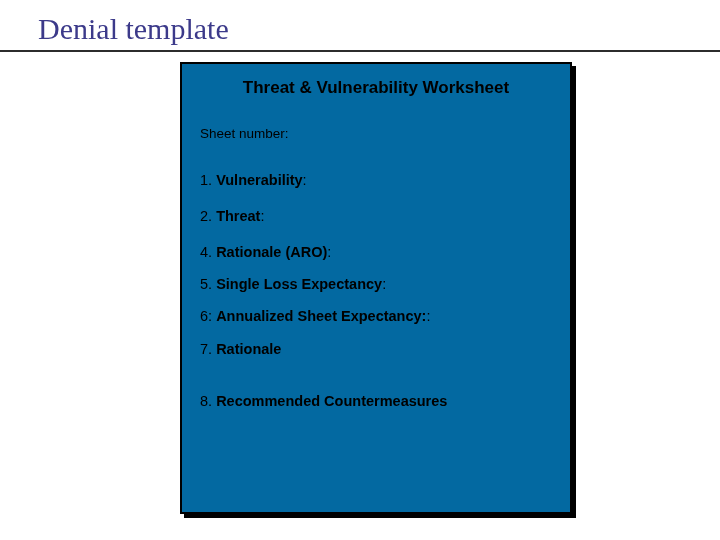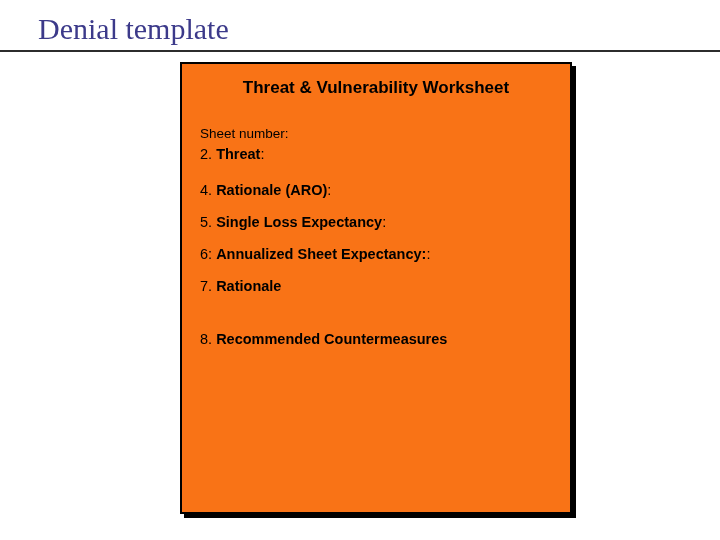--- a/index.html
+++ b/index.html
@@ -35,56 +35,60 @@
     width: 392px;
     height: 452px;
     background: #000000;
   }
   .worksheet {
     position: absolute;
     top: 62px;
     left: 180px;
     width: 392px;
     height: 452px;
-    background: #f97316;
+    background: #0369a1;
     border: 2px solid #000000;
     padding: 14px 18px 10px 18px;
   }
   .worksheet-title {
     text-align: center;
     font-weight: 700;
     font-size: 17px;
     color: #000;
     margin-bottom: 28px;
   }
   .field {
     font-size: 14.5px;
     color: #000;
     line-height: 1.25;
     margin-bottom: 18px;
   }
   .field-label { font-weight: 700; }
   .field-plain { font-weight: 400; }
-  .field.sheetno { font-weight: 400; font-size: 13.5px; margin-bottom: 2px; }
+  .field.sheetno { font-weight: 400; font-size: 13.5px; margin-bottom: 28px; }
   .field.gap-small { margin-bottom: 14px; }
   .field.gap-large { margin-bottom: 34px; }
 </style>
 </head>
 <body>
 
 <div class="slide-title">Denial template</div>
 <div class="title-underline"></div>
 
 <div class="worksheet-shadow"></div>
 
 <div class="worksheet">
   <div class="worksheet-title">Threat &amp; Vulnerability Worksheet</div>
 
   <div class="field sheetno">Sheet number:</div>
 
+  <div class="field">
+    <span class="field-plain">1.</span>
+    <span class="field-label">Vulnerability</span><span class="field-plain">:</span>
+  </div>
 
   <div class="field">
     <span class="field-plain">2.</span>
     <span class="field-label">Threat</span><span class="field-plain">:</span><br>
   </div>
 
 
   <div class="field gap-small">
     <span class="field-plain">4.</span>
     <span class="field-label">Rationale (ARO)</span><span class="field-plain">:</span>

